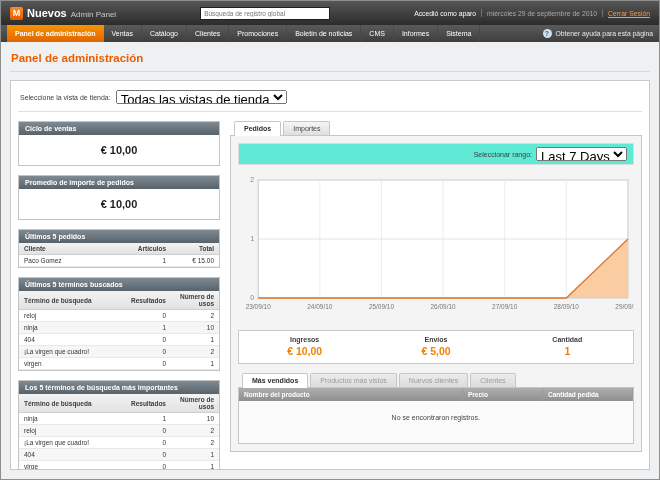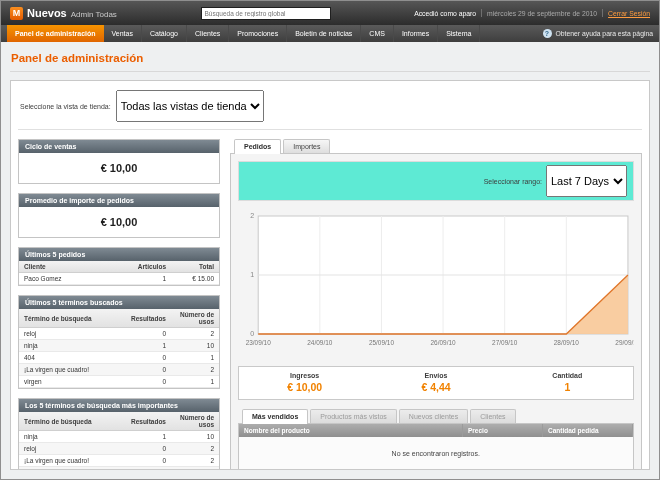--- a/index.html
+++ b/index.html
@@ -26,21 +26,21 @@
   .nav-list { display:flex; }
   .nav-item { font-size:7px; color:#fff; padding:0 8px; line-height:17px; cursor:pointer; border-right:1px solid #4a4a4a; }
   .nav-item.active { background:linear-gradient(#f79400,#e06500); font-weight:bold; border-right:none; }
   .help { margin-left:auto; display:flex; align-items:center; gap:4px; font-size:6.8px; color:#e8e8e8; cursor:pointer; }
   .help-icon { width:9px; height:9px; border-radius:50%; background:#cfe3f2; color:#33688c; font-size:7px; font-weight:bold; display:inline-flex; align-items:center; justify-content:center; }
   
   .page { background:#eef0f1; padding:7px 9px; height:calc(100% - 41px); }
   .page-title { color:#eb5e00; font-size:11.5px; font-weight:bold; padding:3px 1px 7px; border-bottom:1px solid #d8d8d8; }
   .content-panel { background:#fff; border:1px solid #c8c8c8; padding:7px; margin-top:8px; height:calc(100% - 33px); overflow:hidden; }
   .store-switcher { display:flex; align-items:center; gap:5px; font-size:7px; color:#3c3c3c; padding:2px 2px 7px; border-bottom:1px solid #e0e0e0; margin-bottom:9px; }
-  select { font-size:11px; height:32px; }
+  select { font-size:13px; height:14px; }
   .columns { display:flex; gap:10px; }
   .col-left { flex:0 0 202px; width:202px; }
   .col-right { flex:1; min-width:0; }
   
   .dash-box { border:1px solid #c4c4c4; margin-bottom:9px; background:#fff; }
   .dash-head { background:linear-gradient(#7f8a93,#57626b); color:#fff; font-size:7px; font-weight:bold; padding:3px 6px; }
   .dash-value { text-align:center; font-size:11px; font-weight:bold; color:#1e1e1e; padding:9px 0; }
   .mini-table { width:100%; border-collapse:collapse; font-size:6.5px; color:#333; }
   .mini-table th { background:linear-gradient(#f3f3f3,#e2e2e2); font-weight:bold; text-align:left; padding:2px 5px; border-bottom:1px solid #cfcfcf; color:#3d3d3d; }
   .mini-table td { padding:2px 5px; border-bottom:1px solid #e9e9e9; }
@@ -70,21 +70,21 @@
 </style>
 </head>
 <body>
 
 <div class="window">
 
   <header class="topbar">
     <div class="logo">
       <span class="logo-icon">M</span>
       <span class="logo-text">Nuevos</span>
-      <span class="logo-suffix">Admin Todas</span>
+      <span class="logo-suffix">Admin Panel</span>
     </div>
     <div class="search-area">
       <input class="search-input" type="text" placeholder="Búsqueda de registro global" style="">
     </div>
     <div class="user-area">
       <span class="user-name">Accedió como aparo</span>
       <span class="sep"></span>
       <span class="date">miércoles 29 de septiembre de 2010</span>
       <span class="sep"></span>
       <a class="logout">Cerrar Sesión</a>
@@ -265,21 +265,21 @@
                 <text x="386" y="137" text-anchor="middle" font-size="6.4" fill="#777">29/09/10</text>
               </svg>
 
             <div class="totals-row">
                 <div class="total-cell">
                   <div class="total-label">Ingresos</div>
                   <div class="total-value">€ 10,00</div>
                 </div>
                 <div class="total-cell">
                   <div class="total-label">Envíos</div>
-                  <div class="total-value">€ 4,44</div>
+                  <div class="total-value">€ 5,00</div>
                 </div>
                 <div class="total-cell">
                   <div class="total-label">Cantidad</div>
                   <div class="total-value">1</div>
                 </div>
               </div>
 
             <div class="tabs-row bottom">
                 <div class="tab active">Más vendidos</div>
                 <div class="tab muted">Productos más vistos</div>

